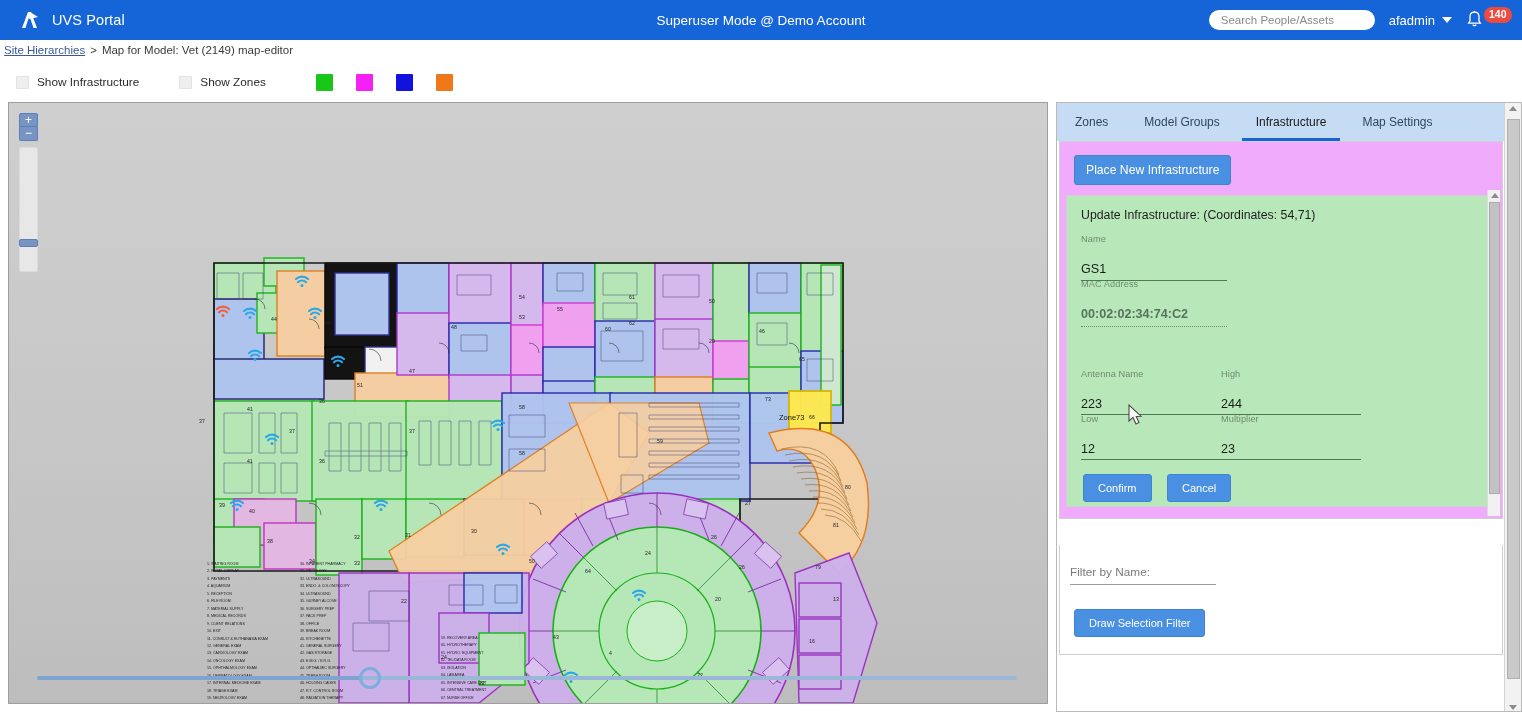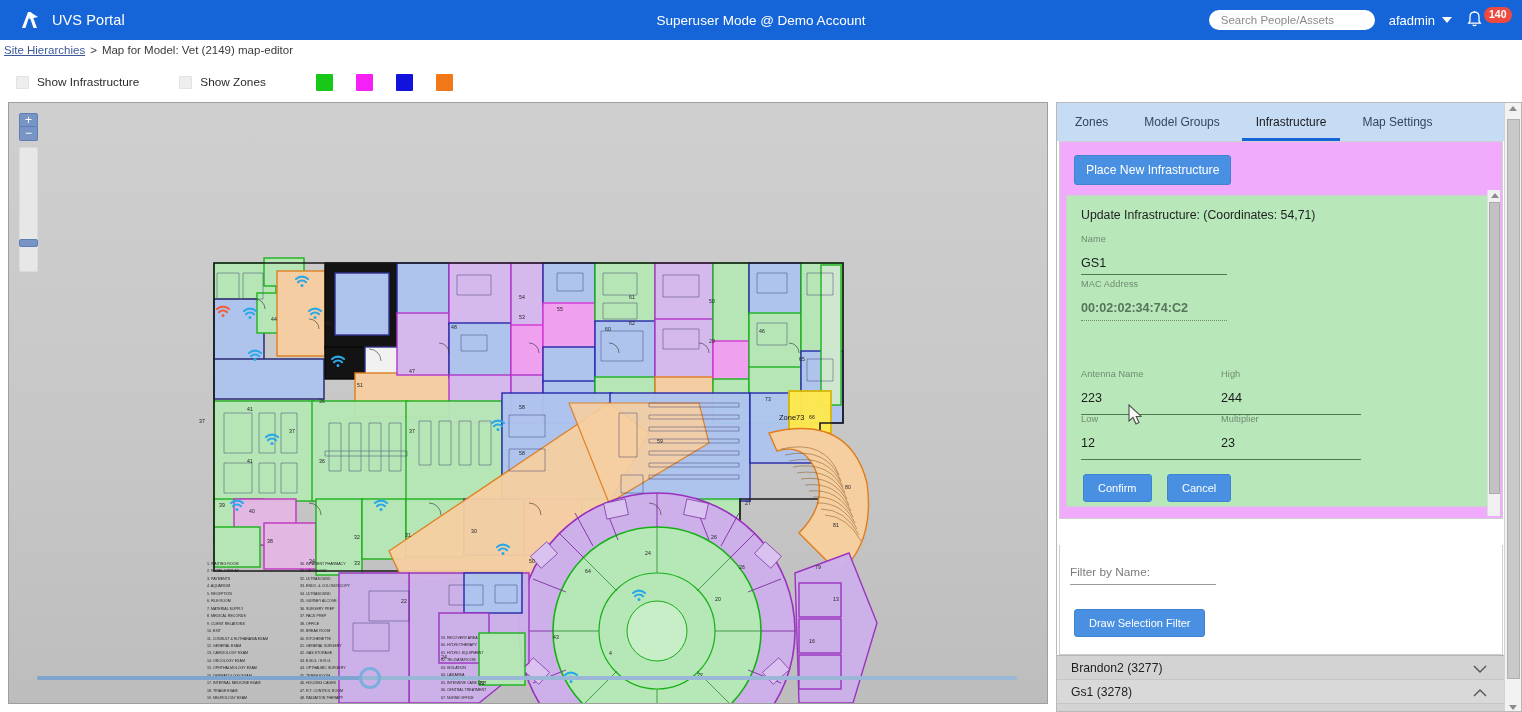--- a/index.html
+++ b/index.html
@@ -175,21 +175,21 @@
     cursor: pointer; font-family: "Liberation Sans", sans-serif;
   }
   #form-card {
     position: absolute; left: 6px; top: 53px; width: 428px; height: 312px;
     background: #b8e8b9; border: 1px solid #cfcfcf;
   }
   #form-title { position: absolute; left: 14px; top: 12px; font-size: 12.3px; color: #1f1f1f; }
 
   .field { position: absolute; }
   .fld-label { font-size: 9.2px; color: #6f8a70; letter-spacing: .1px; }
-  .fld-value { font-size: 12.6px; color: #1c1c1c; margin-top: 12px; }
+  .fld-value { font-size: 12.6px; color: #1c1c1c; margin-top: 18px; }
   .fld-value.dim { color: #56755a; font-weight: bold; }
   .fld-underline { height: 1px; background: #4d7a50; margin-top: 4px; }
   .fld-underline.dotted {
     height: 0; border-top: 1px dotted #6f8a70; background: none; margin-top: 5px;
   }
   .caret {
     position: absolute; right: 6px; top: 18px; width: 0; height: 0;
     border-left: 5px solid transparent; border-right: 5px solid transparent;
     border-top: 5px solid #6f8a70;
   }
@@ -771,39 +771,20 @@
     </div>
 
     <div id="filter-card">
       <div id="filter-input-wrap">
         <div id="filter-placeholder">Filter by Name:</div>
         <div id="filter-underline"></div>
       </div>
       <span id="draw-btn" class="btn-blue">Draw Selection Filter</span>
     </div>
 
-    <div id="acc-list">
-      <div class="acc-row">
-        <span>Brandon2 (3277)</span>
-        <span class="acc-chev">
-          <svg width="14" height="9" viewBox="0 0 14 9">
-              <path d="M1 1 L7 7 L13 1" fill="none" stroke="#555" stroke-width="1.4"></path>
-            </svg>
-        </span>
-      </div>
-      <div class="acc-row alt">
-        <span>Gs1 (3278)</span>
-        <span class="acc-chev">
-          <svg width="14" height="9" viewBox="0 0 14 9">
-              <path d="M1 7 L7 1 L13 7" fill="none" stroke="#555" stroke-width="1.4"></path>
-            </svg>
-        </span>
-      </div>
-      <div class="acc-detail">MAC Address: 00:02:02:34:74:C2</div>
-    </div>
   </div>
 
   <div id="outer-sb">
     <span class="sb-arrow-up" style="left:4px;"></span>
     <div id="outer-sb-thumb"></div>
     <span class="sb-arrow-dn" style="left:4px;"></span>
   </div>
 </div>
 
 <div id="cursor">

